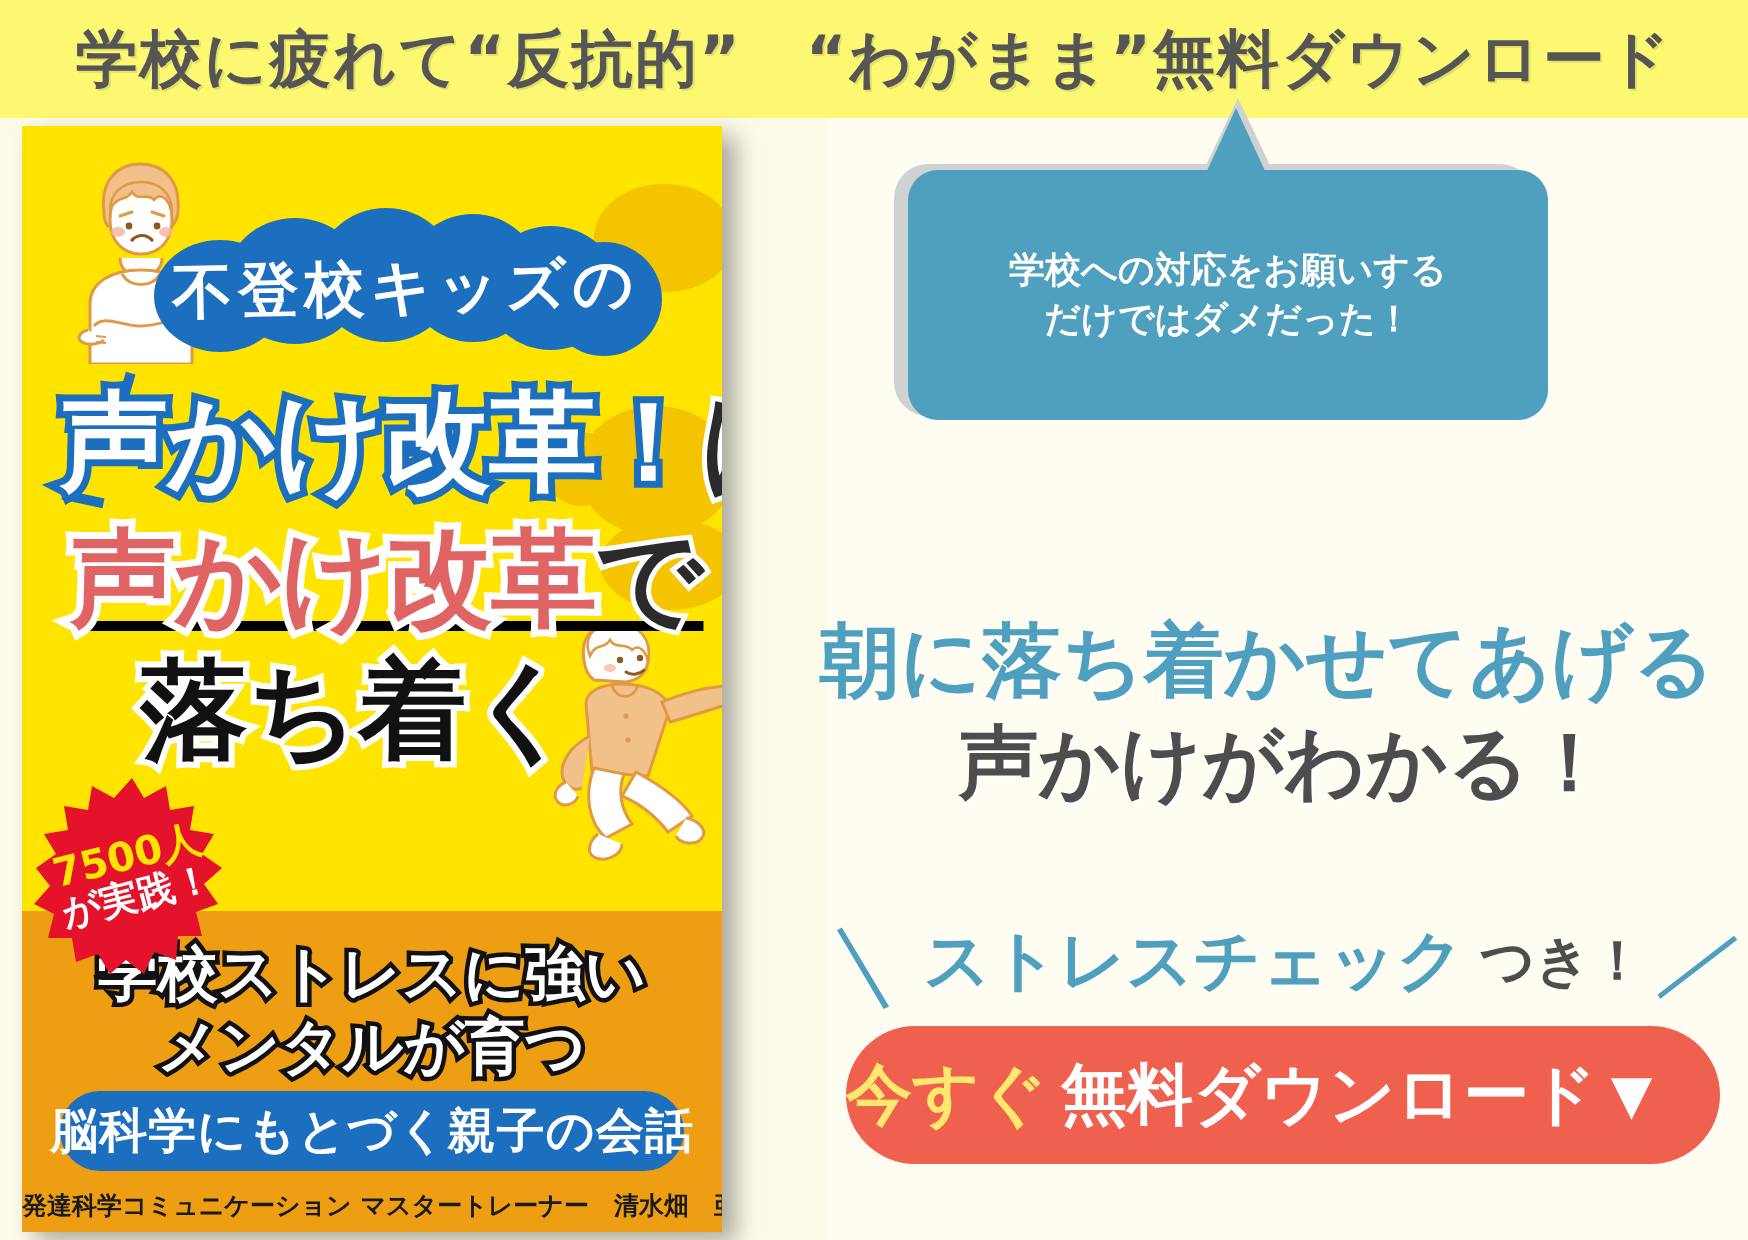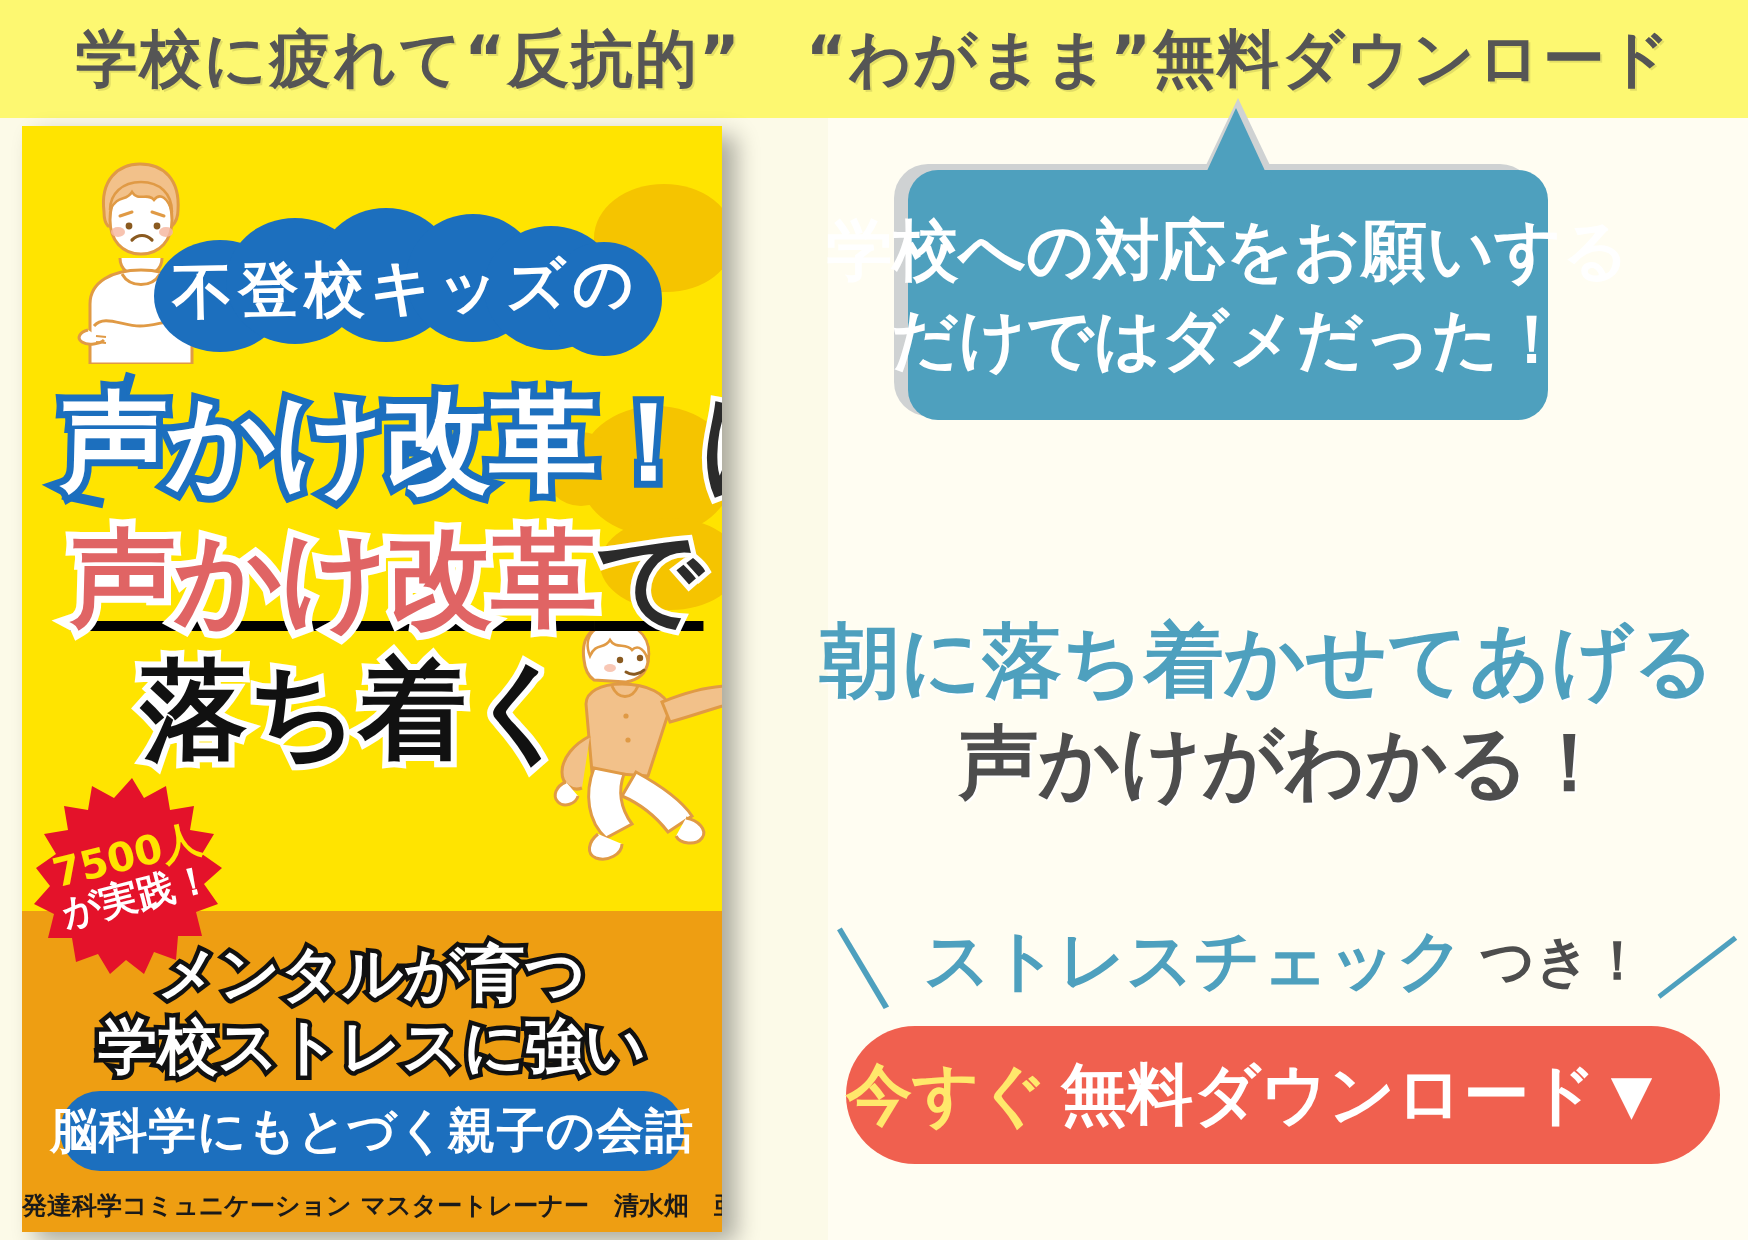--- a/index.html
+++ b/index.html
@@ -132,21 +132,21 @@
   .bubble-tail-shadow{
     position:absolute; left:290px; top:-72px; width:0;height:0;
     border-left:40px solid transparent; border-right:40px solid transparent;
     border-bottom:84px solid #CFD2D3;
   }
   .bubble-tail{
     position:absolute; left:292px; top:-62px; width:0;height:0;
     border-left:36px solid transparent; border-right:36px solid transparent;
     border-bottom:78px solid #4EA0BE; z-index:2;
   }
-  .bubble-line{ font-size:66px; font-weight:bold; color:#FFFFFF; line-height:1.35; white-space:nowrap; z-index:3; }
+  .bubble-line{ font-size:36px; font-weight:bold; color:#FFFFFF; line-height:1.35; white-space:nowrap; z-index:3; }
 
   .head-big{
     position:absolute; left:820px; top:490px; width:928px; 
     font-size:80px; font-weight:bold; color:#4EA0BE; white-space:nowrap;
     text-shadow:2px 2px 0 #FFFFFF;
   }
   .head-big2{
     position:absolute; left:820px; top:592px; width:928px; text-align:center;
     font-size:80px; font-weight:bold; color:#4D4D4D; white-space:nowrap;
     text-shadow:2px 2px 0 #FFFFFF;
@@ -259,22 +259,22 @@
     <svg class="badge" viewBox="0 0 200 200">
       <polygon fill="#E4122A" points="100,2 112,22 134,10 138,34 162,30 158,54 182,58 170,78 190,92 172,108 186,128 164,136 170,160 146,160 144,184 122,176 112,198 94,184 78,198 66,178 44,186 40,162 16,162 22,138 2,128 18,110 4,92 24,78 12,58 36,54 32,30 56,34 60,10 82,22"></polygon>
     </svg>
     <div class="badge-txt" style="left:10px; top:650px;">
       <div class="badge-n">7500人</div>
       <div class="badge-s">が実践！</div>
     </div>
 
     <div class="book-bottom">
       <div class="ob-wrap">
+        <div class="ob-line">学校ストレスに強い</div>
         <div class="ob-line">メンタルが育つ</div>
-        <div class="ob-line">学校ストレスに強い</div>
       </div>
       <div class="blue-pill">
         <span>脳科学にもとづく親子の会話</span>
       </div>
       <div class="author">発達科学コミュニケーション マスタートレーナー　清水畑　亜希子</div>
     </div>
   </div>
 
   <div class="bubble-wrap">
     <div class="bubble-tail-shadow"></div>

